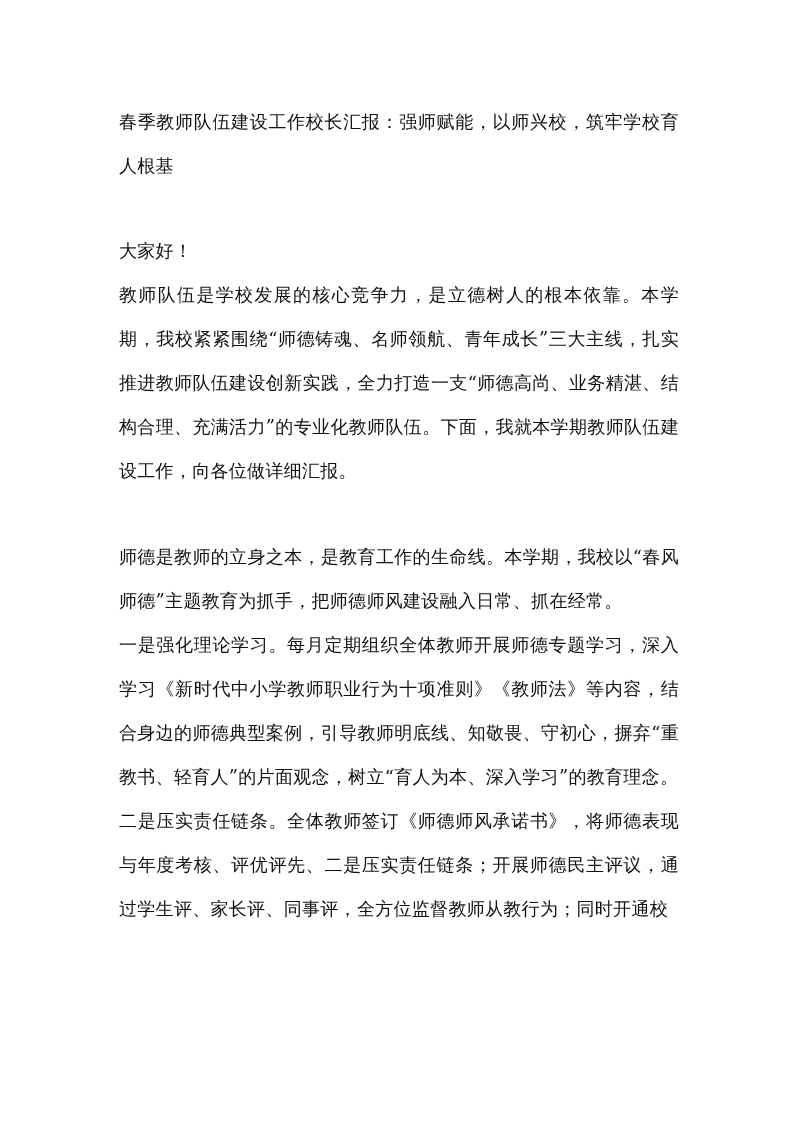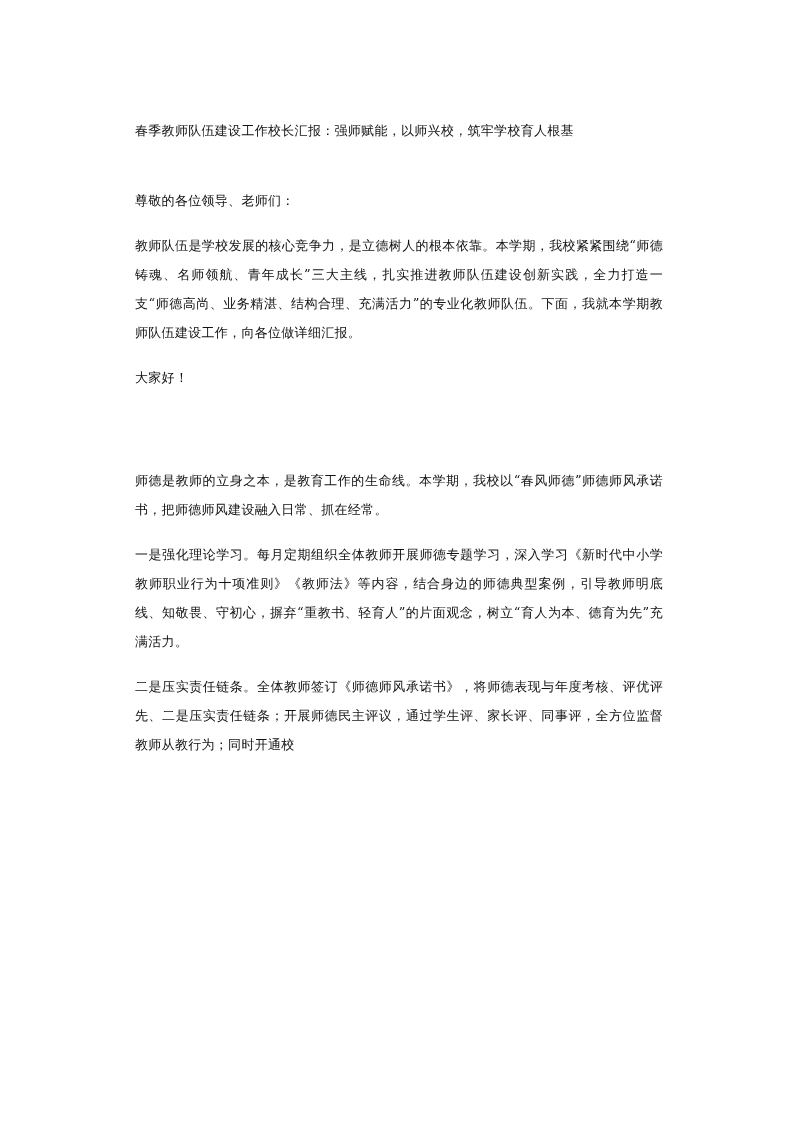--- a/index.html
+++ b/index.html
@@ -15,39 +15,38 @@
       font-family: "DejaVu Serif", "Liberation Serif", serif;
       color: #111111;
     }
     .page {
       position: absolute;
       left: 119px;
       top: 100px;
       width: 560px;
     }
     .line-block {
-      font-size: 13px;
-      line-height: 29px;
-      margin: 16px;
+      font-size: 18px;
+      line-height: 44px;
+      margin: 0;
       text-align: justify;
       text-align-last: left;
       letter-spacing: 0.3px;
       word-break: break-all;
     }
     .title { margin-bottom: 41px; }
     .gap { height: 41.5px; }
   </style>
 </head>
 <body>
 
 <div class="page">
   <p class="line-block title">春季教师队伍建设工作校长汇报：强师赋能，以师兴校，筑牢学校育人根基</p>
 
-  <p class="line-block">尊敬的各位领导、老师们：</p>
+  <p class="line-block">大家好！</p>
   <p class="line-block">教师队伍是学校发展的核心竞争力，是立德树人的根本依靠。本学期，我校紧紧围绕“师德铸魂、名师领航、青年成长”三大主线，扎实推进教师队伍建设创新实践，全力打造一支“师德高尚、业务精湛、结构合理、充满活力”的专业化教师队伍。下面，我就本学期教师队伍建设工作，向各位做详细汇报。</p>
-  <p class="line-block">大家好！</p>
 
   <div class="gap"></div>
 
-  <p class="line-block">师德是教师的立身之本，是教育工作的生命线。本学期，我校以“春风师德”师德师风承诺书，把师德师风建设融入日常、抓在经常。</p>
-  <p class="line-block">一是强化理论学习。每月定期组织全体教师开展师德专题学习，深入学习《新时代中小学教师职业行为十项准则》《教师法》等内容，结合身边的师德典型案例，引导教师明底线、知敬畏、守初心，摒弃“重教书、轻育人”的片面观念，树立“育人为本、德育为先”充满活力。</p>
+  <p class="line-block">师德是教师的立身之本，是教育工作的生命线。本学期，我校以“春风师德”主题教育为抓手，把师德师风建设融入日常、抓在经常。</p>
+  <p class="line-block">一是强化理论学习。每月定期组织全体教师开展师德专题学习，深入学习《新时代中小学教师职业行为十项准则》《教师法》等内容，结合身边的师德典型案例，引导教师明底线、知敬畏、守初心，摒弃“重教书、轻育人”的片面观念，树立“育人为本、深入学习”的教育理念。</p>
   <p class="line-block">二是压实责任链条。全体教师签订《师德师风承诺书》，将师德表现与年度考核、评优评先、二是压实责任链条；开展师德民主评议，通过学生评、家长评、同事评，全方位监督教师从教行为；同时开通校</p>
 </div>
 
 </body></html>

